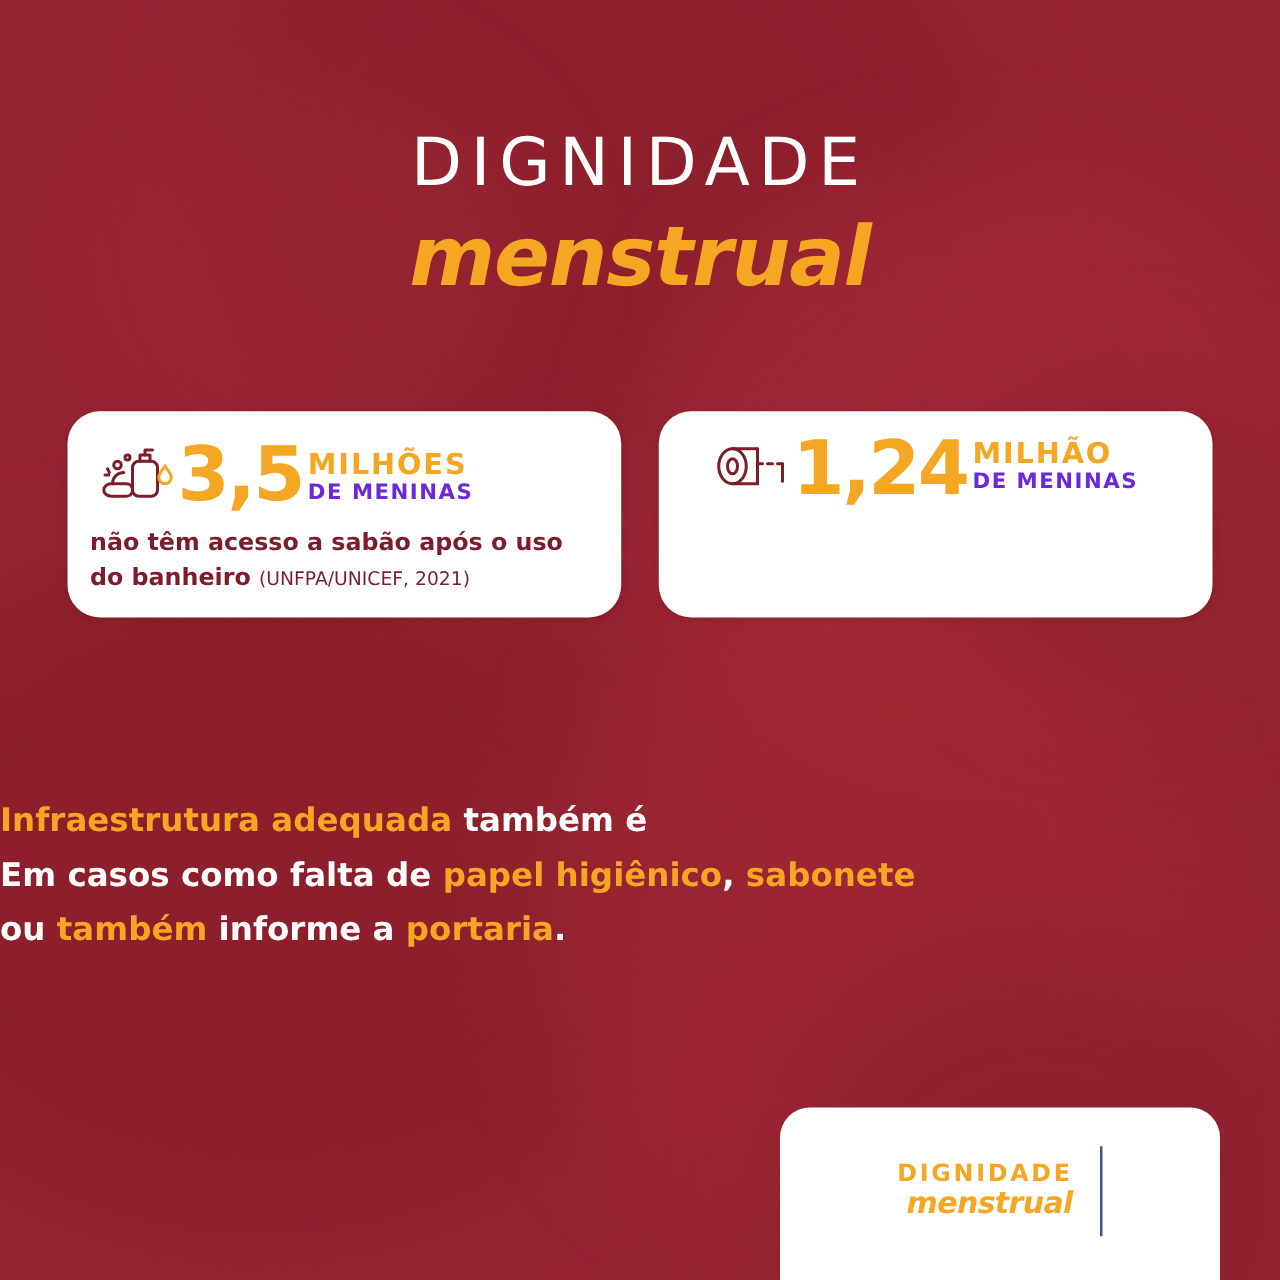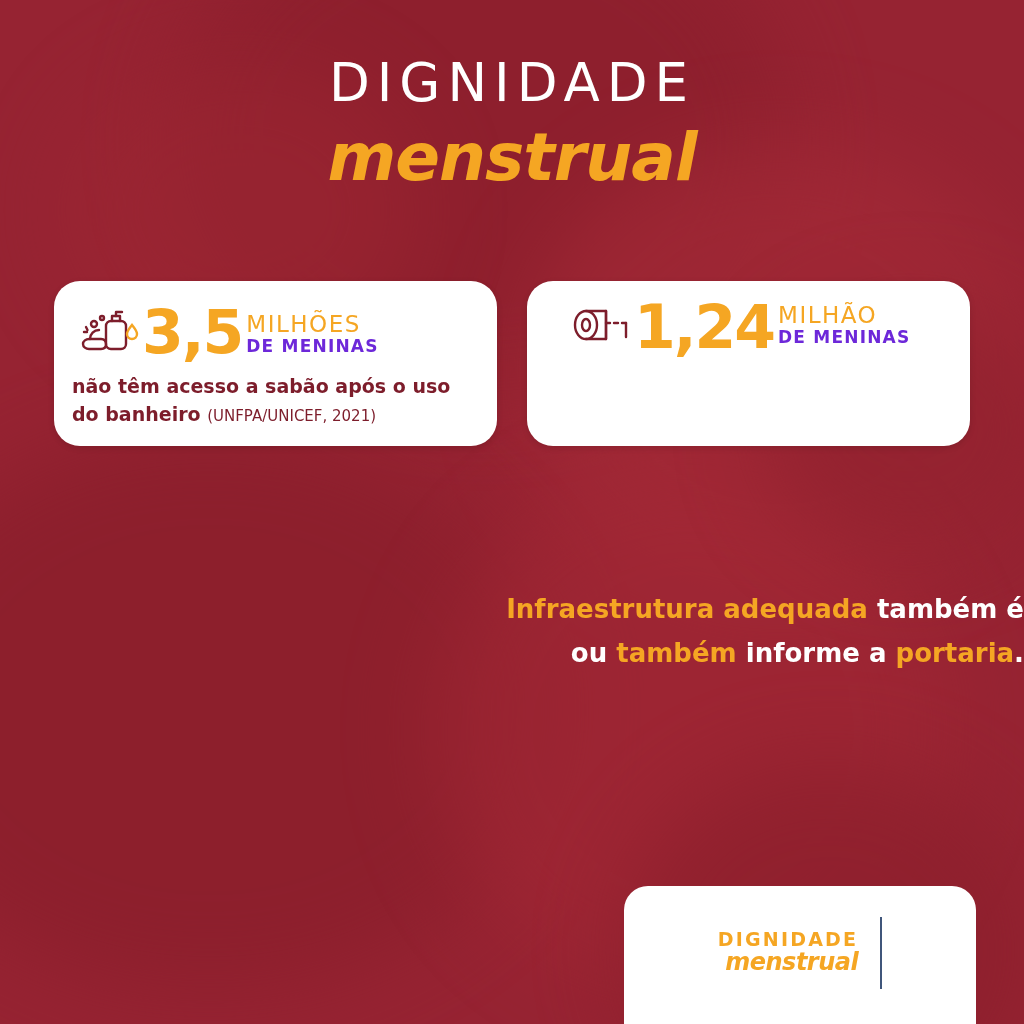--- a/index.html
+++ b/index.html
@@ -14,21 +14,21 @@
   .bg-wrap { position:absolute; inset:0; overflow:hidden; }
   .blob { position:absolute; border-radius:50%; filter: blur(42px); }
   .b1 { width:620px; height:520px; left:170px; top:-120px; background:#8d1f2d; opacity:.85; }
   .b2 { width:520px; height:460px; left:520px; top:140px; background:#a62b38; opacity:.6; }
   .b3 { width:700px; height:560px; left:-140px; top:430px; background:#8a1e2b; opacity:.75; }
   .b4 { width:520px; height:520px; left:430px; top:470px; background:#a32835; opacity:.55; }
   .b5 { width:420px; height:380px; left:620px; top:760px; background:#8c1f2c; opacity:.7; }
   .b6 { width:360px; height:300px; left:60px; top:60px; background:#9e2733; opacity:.5; }
   .b7 { width:300px; height:260px; left:760px; top:300px; background:#8e202d; opacity:.6; }
 
-  .page { position:absolute; inset:0; }
+  .page { position:absolute; inset:0;margin-top:48px; }
 
   
   .title-block { text-align:center; padding-top:52px; }
   .title-1 {
     color:#ffffff;
     font-size:53px;
     letter-spacing:7px;
     font-weight:400;
     font-family:"DejaVu Sans", sans-serif;
   }
@@ -59,21 +59,21 @@
     color:#f5a623;
     font-size:60px;
     font-weight:bold;
     line-height:.95;
     letter-spacing:-2px;
     font-family:"DejaVu Sans", sans-serif;
   }
   .stat-unit { margin-left:4px; padding-top:4px; }
   .stat-unit .u1 {
     color:#f5a623;
-    font-weight:normal;
+    font-weight:bold;
     font-size:23px;
     letter-spacing:1.5px;
     display:block;
     line-height:1.05;
   }
   .stat-unit .u2 {
     color:#6d28d9;
     font-weight:bold;
     font-size:17px;
     letter-spacing:1.2px;
@@ -90,26 +90,25 @@
 
   .card-b .stat-top { align-items:flex-start; }
   .card-b .stat-desc { margin-top:2px; }
 
   
   .message {
     position:absolute;
     top:588px;
     left:0;
     width:100%;
-    text-align:right;
+    text-align:left;
     color:#ffffff;
     font-size:26px;
     font-weight:bold;
     line-height:1.68;
-    padding-left:19px;
   }
   .hl { color:#f5a623; }
 
   
   .logo-card {
     position:absolute;
     right:48px;
     bottom:0;
     width:352px;
     height:138px;
@@ -216,20 +215,23 @@
       </div>
     </div>
 
   </div>
 
   <div class="message">
     <div>
       <span class="hl">Infraestrutura adequada</span><span> também é</span>
     </div>
     <div>
+      <span>Em casos como falta de </span><span class="hl">papel higiênico</span><span>, </span><span class="hl">sabonete</span>
+    </div>
+    <div>
       <span>ou </span><span class="hl">também</span><span> informe a </span><span class="hl">portaria</span><span>.</span>
     </div>
   </div>
 
   <div class="logo-card">
     <div class="logo-left">
       <div class="l1">DIGNIDADE</div>
       <div class="l2">menstrual</div>
     </div>
     <div class="divider"></div>

